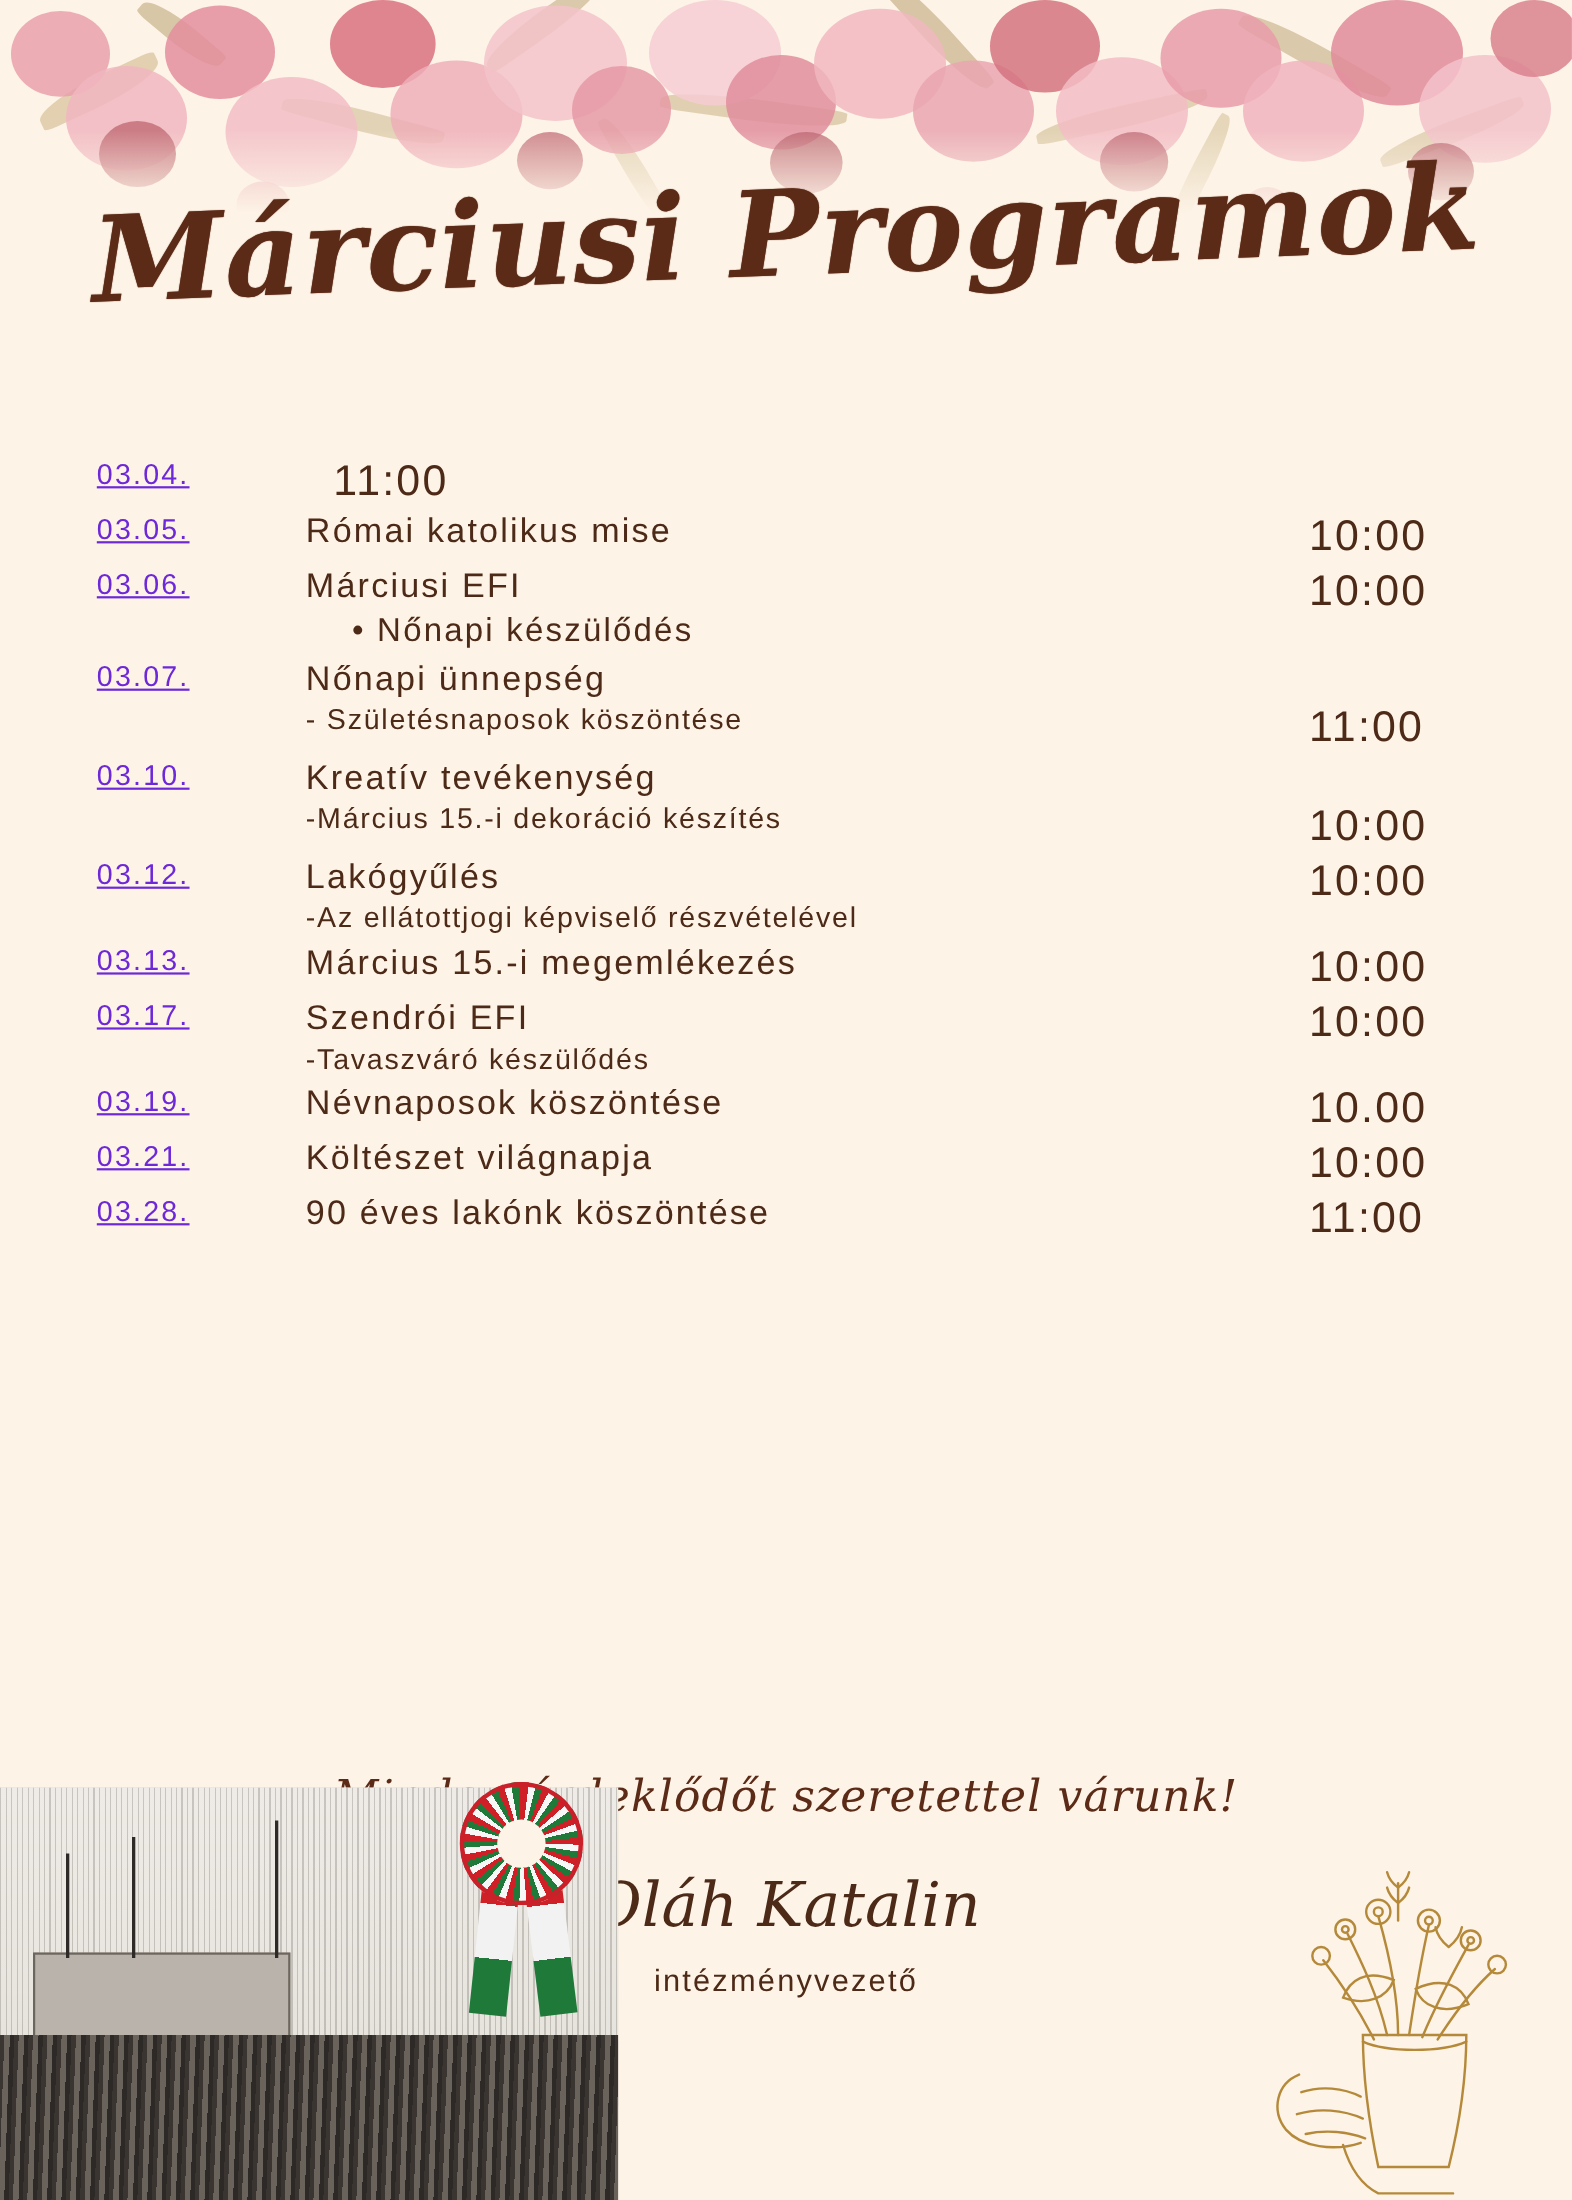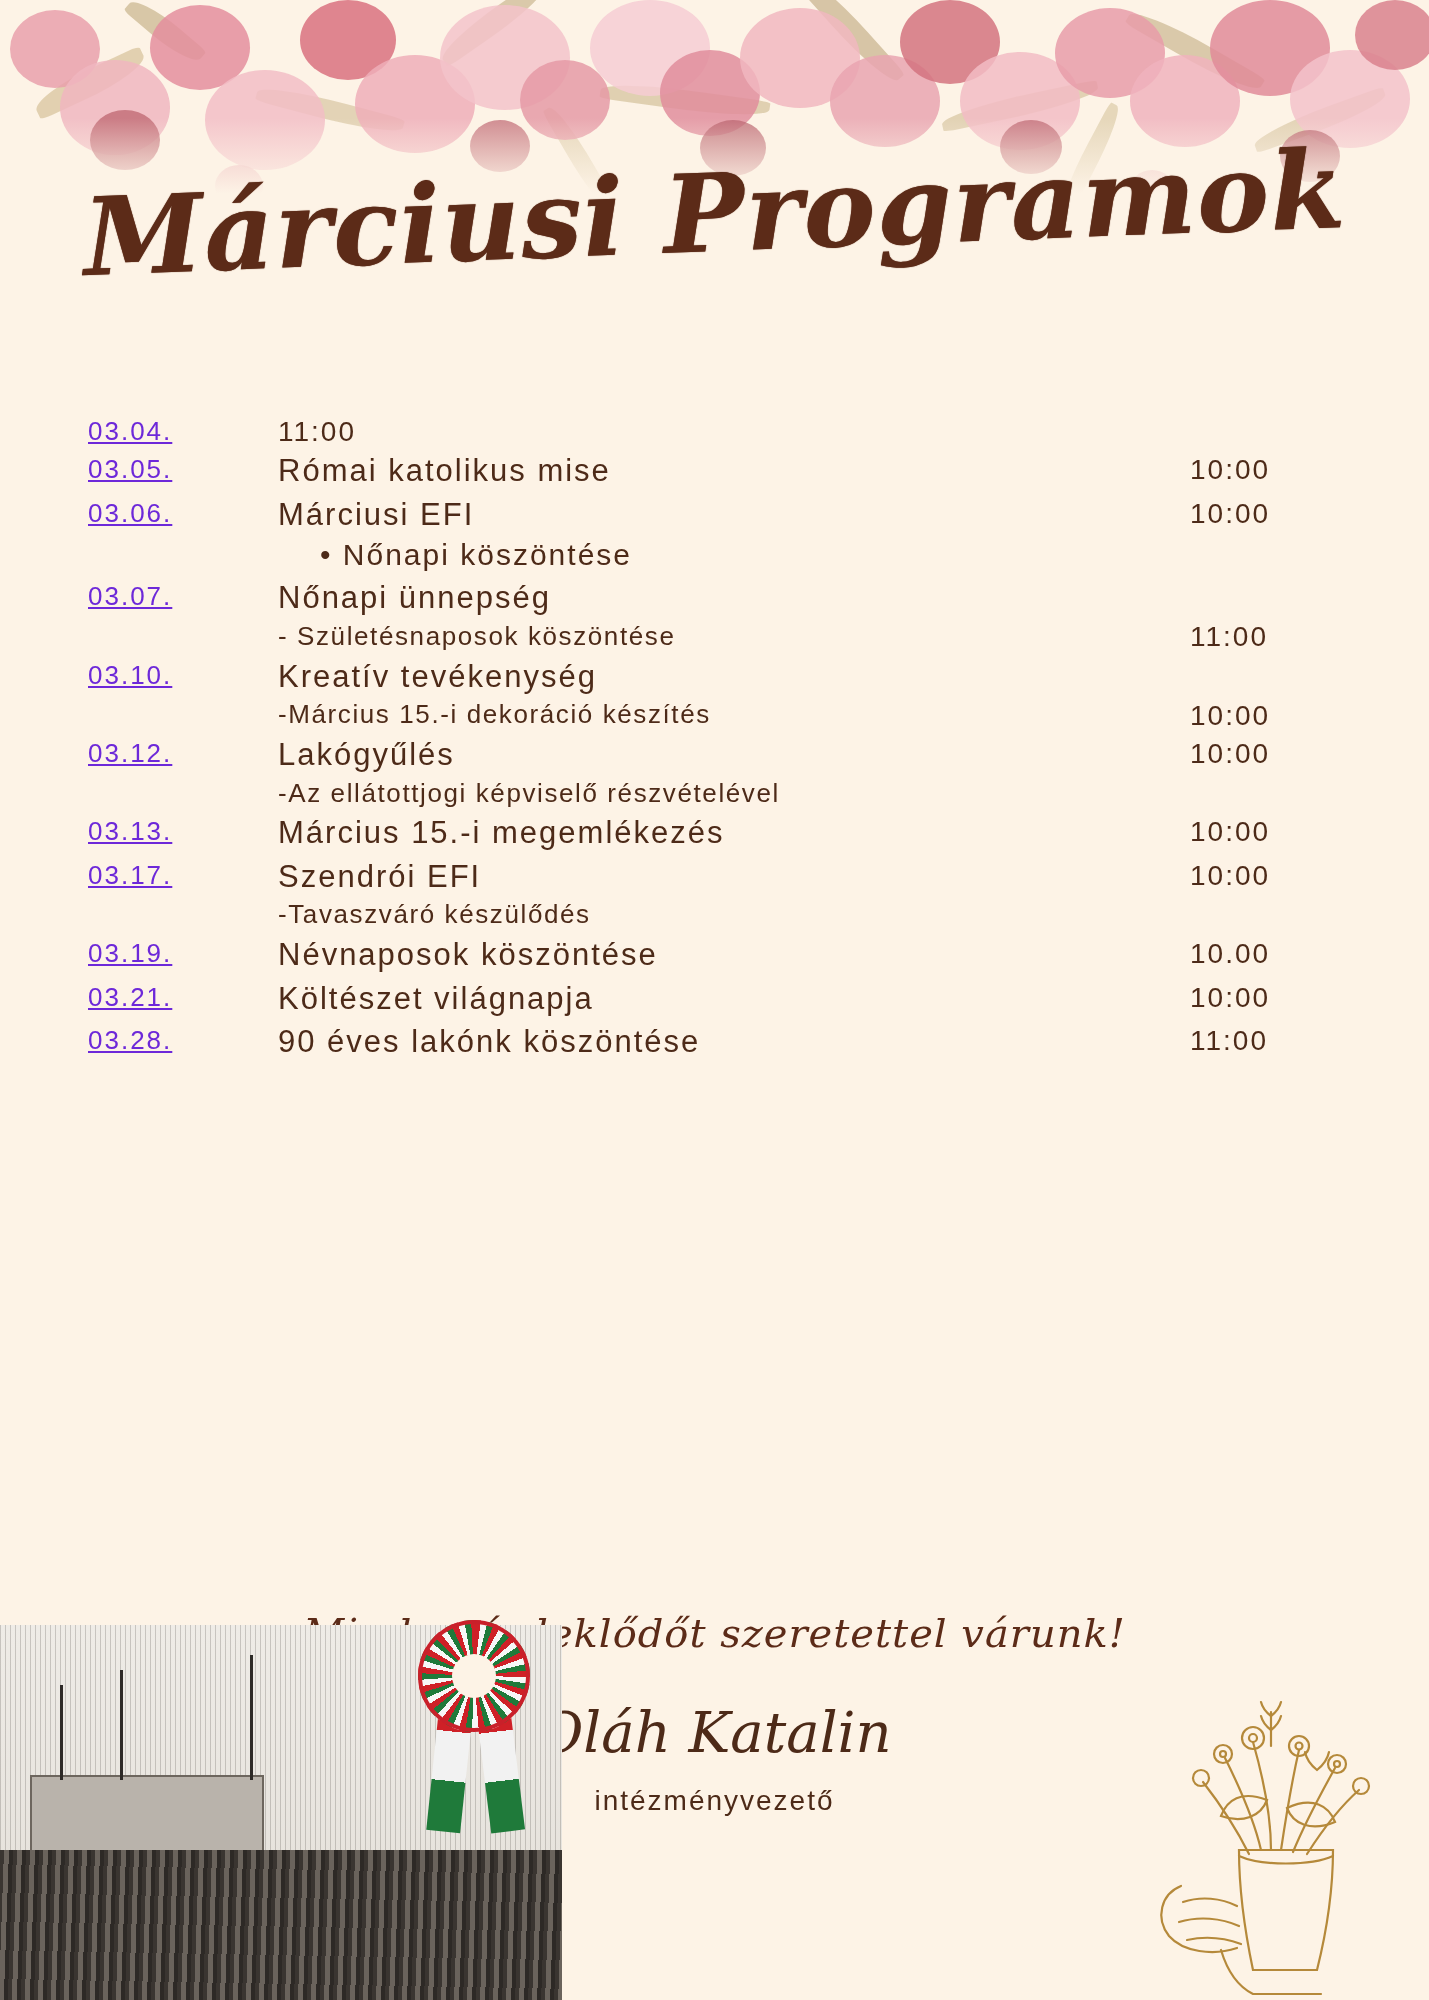--- a/index.html
+++ b/index.html
@@ -93,24 +93,25 @@
   .event .bullet-line {
     display: block;
     padding-left: 42px;
     font-size: 30px;
     letter-spacing: 2px;
   }
   .time {
     width: 160px;
     flex: 0 0 160px;
     text-align: left;
-    font-size: 28px;
+    font-size: 39px;
     letter-spacing: 2px;
     color: #4d2a18;
     padding-top: 4px;
+    margin-left: 25px;
   }
   .time.lower { padding-top: 44px; }
 
   
   .closing {
     position: absolute;
     top: 1610px;
     left: 0;
     width: 1429px;
     text-align: center;
@@ -295,21 +296,21 @@
     <div class="event">
       <span>Római katolikus mise</span>
     </div>
     <div class="time">10:00</div>
   </div>
 
   <div class="row">
     <div class="date">03.06.</div>
     <div class="event">
       <span>Márciusi EFI</span>
-      <span class="bullet-line">• Nőnapi köszöntése</span>
+      <span class="bullet-line">• Nőnapi készülődés</span>
     </div>
     <div class="time">10:00</div>
   </div>
 
   <div class="row">
     <div class="date">03.07.</div>
     <div class="event">
       <span>Nőnapi ünnepség</span>
       <span class="sub">-  Születésnaposok köszöntése</span>
     </div>

